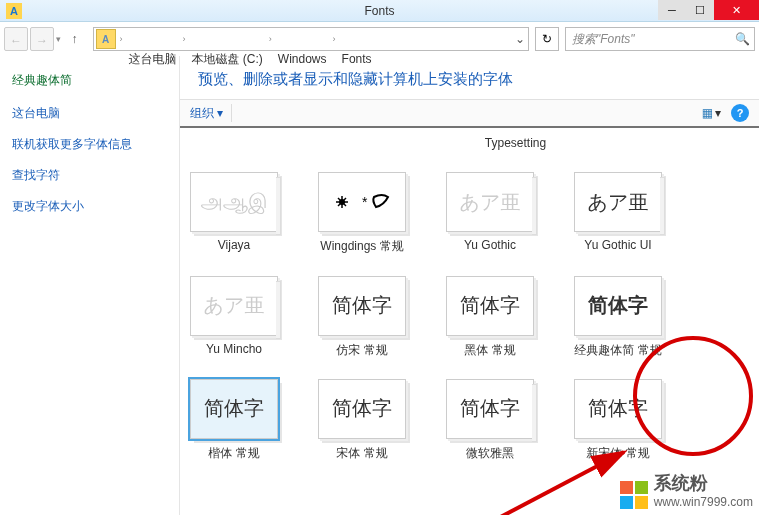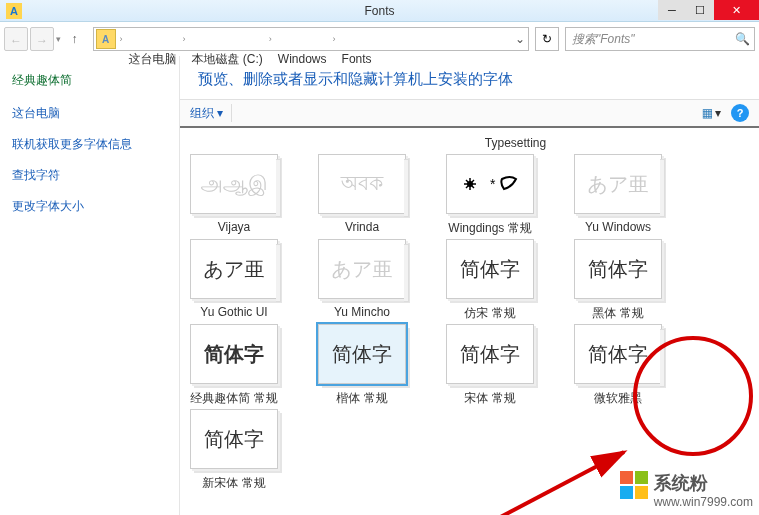--- a/index.html
+++ b/index.html
@@ -47,21 +47,21 @@
     .font-thumb { width: 88px; height: 60px; border: 1px solid #ccc; background: #fff; display: flex; align-items: center; justify-content: center; font-size: 20px; color: #333; position: relative; box-shadow: 2px 2px 0 #eee, 4px 4px 0 #e5e5e5; }
     .font-thumb.stack::before { content: ''; position: absolute; right: -4px; top: 4px; bottom: -4px; width: 4px; background: #f2f2f2; border: 1px solid #ddd; border-left: none; }
     .font-thumb.faded { color: #ccc; }
     .font-thumb.selected { outline: 2px solid #4aa3df; background: #e6f3fb; }
     .font-label { text-align: center; color: #333; font-size: 12px; max-width: 96px; }
     .thumb-svg { width: 60px; height: 22px; }
 
     .red-circle { position: absolute; width: 120px; height: 120px; border: 4px solid #d40000; border-radius: 50%; right: 6px; top: 280px; pointer-events: none; }
     .red-arrow { position: absolute; right: 115px; top: 386px; width: 220px; height: 120px; pointer-events: none; }
 
-    .watermark { position: absolute; right: 6px; bottom: 6px; display: flex; align-items: flex-start; gap: 6px; opacity: 0.9; }
+    .watermark { position: absolute; right: 6px; bottom: 6px; display: flex; align-items: flex-end; gap: 6px; opacity: 0.9; }
     .ms-logo { width: 28px; height: 28px; display: grid; grid-template: 1fr 1fr / 1fr 1fr; gap: 2px; }
     .ms-logo div:nth-child(1){background:#f25022;} .ms-logo div:nth-child(2){background:#7fba00;} .ms-logo div:nth-child(3){background:#00a4ef;} .ms-logo div:nth-child(4){background:#ffb900;}
     .wm-text { display: flex; flex-direction: column; font-size: 12px; color: #555; }
     .wm-text .wm-big { font-size: 18px; font-weight: bold; color: #444; }
   </style>
 </head>
 <body>
 
 <div class="title-bar">
   <div class="app-icon">A</div>
@@ -123,24 +123,20 @@
         <div class="help-btn">?</div>
       </div>
     </div>
 
     <div class="font-grid">
       <div class="typesetting-row">Typesetting</div>
 
     <div class="font-item">
           <div class="font-thumb faded stack">அஆஇ</div>
           <div class="font-label">Vijaya</div>
-        </div>
-        <div class="font-item">
-          <div class="font-thumb faded stack">অবক</div>
-          <div class="font-label">Vrinda</div>
         </div>
         <div class="font-item">
           <div class="font-thumb">
             <svg class="thumb-svg" viewBox="0 0 60 22">
               <g transform="translate(10,11)">
                 <circle r="3" fill="#000"></circle>
                 <g stroke="#000" stroke-width="1.5">
                   <line x1="-6" y1="0" x2="6" y2="0"></line>
                   <line x1="0" y1="-6" x2="0" y2="6"></line>
                   <line x1="-4" y1="-4" x2="4" y2="4"></line>
@@ -148,21 +144,21 @@
                 </g>
               </g>
               <text x="30" y="16" font-size="14" fill="#000">*</text>
               <path d="M42 6 Q50 2 56 6 Q52 14 44 16 Q40 10 42 6 Z" fill="none" stroke="#000" stroke-width="2"></path>
             </svg>
           </div>
           <div class="font-label">Wingdings 常规</div>
         </div>
         <div class="font-item">
           <div class="font-thumb faded stack">あア亜</div>
-          <div class="font-label">Yu Windows</div>
+          <div class="font-label">Yu Gothic</div>
         </div>
         <div class="font-item">
           <div class="font-thumb stack">あア亜</div>
           <div class="font-label">Yu Gothic UI</div>
         </div>
         <div class="font-item">
           <div class="font-thumb faded stack">あア亜</div>
           <div class="font-label">Yu Mincho</div>
         </div>
         <div class="font-item">

